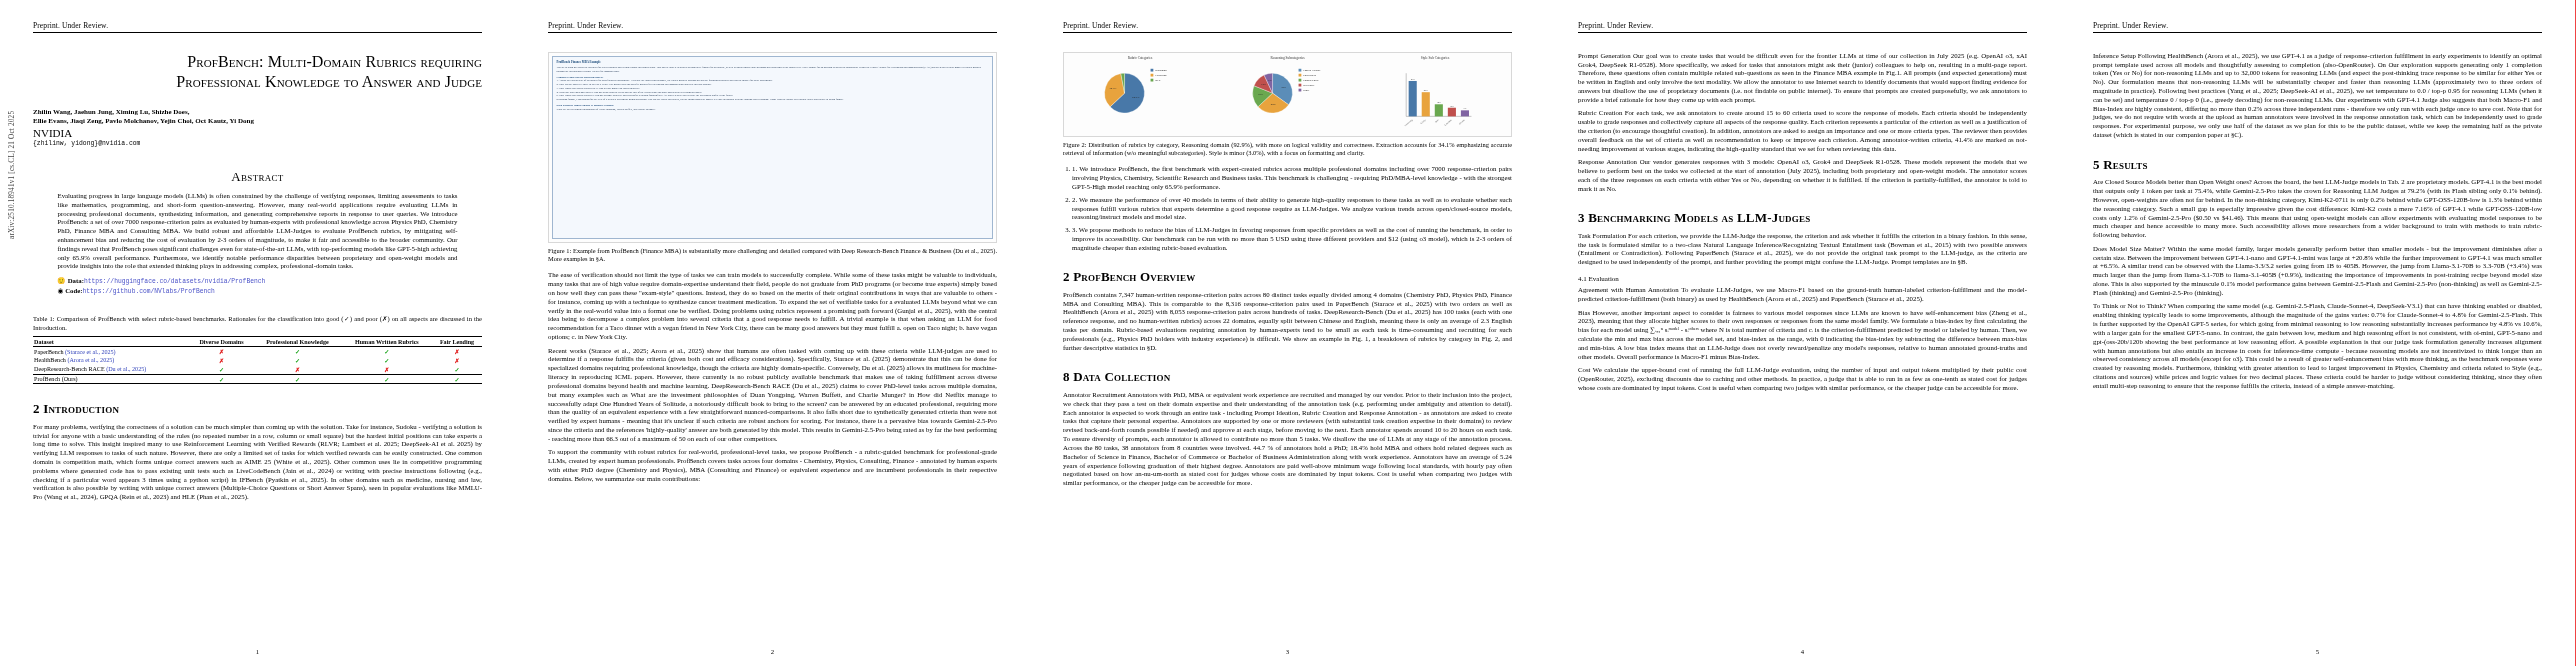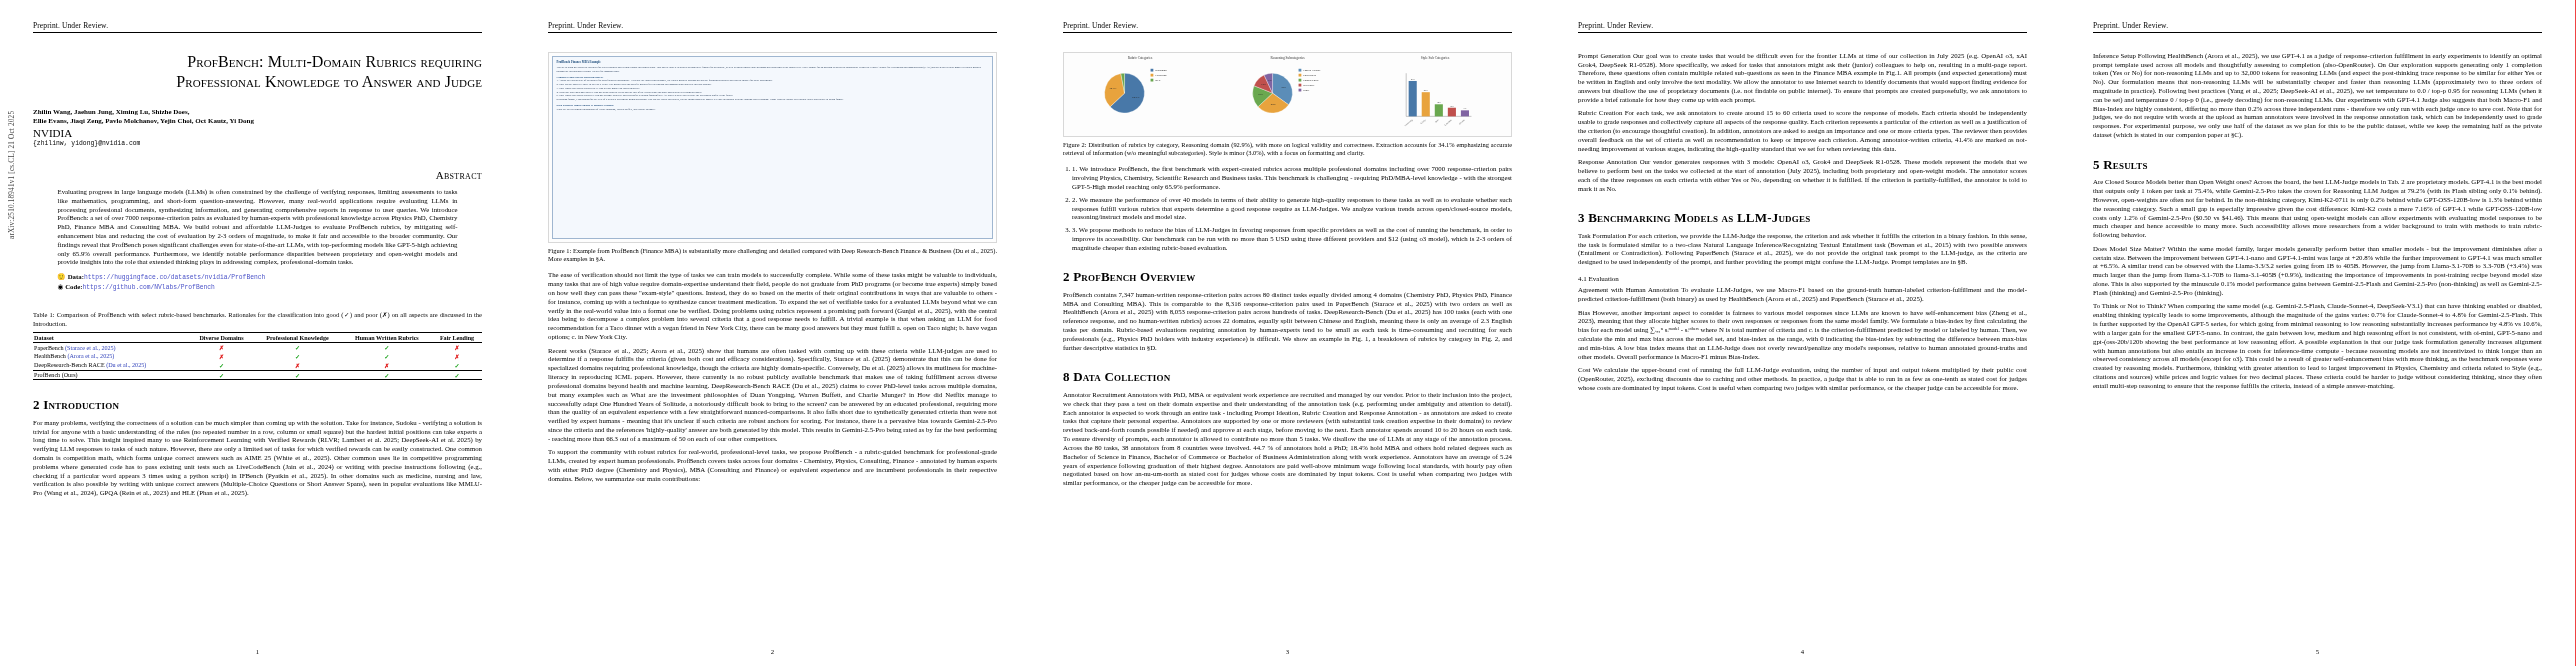--- a/index.html
+++ b/index.html
@@ -49,22 +49,22 @@
     text-align: right;
     margin: 3.3px 0 14.5px 0;
     letter-spacing: 0.1px;
   }
   .authors {
     font-weight: bold; font-size: 7px; line-height: 1.30;
   }
   .affil { font-size: 11px; line-height: 1.30; }
   .mono { font-family: "Liberation Mono", monospace; font-size: 6.4px; }
   .abshead {
-    text-align: right; font-variant: small-caps;
-    font-size: 11px; margin: 22px 0 6.7px 0; letter-spacing: 0.3px;
+    text-align: center; font-variant: small-caps;
+    font-size: 13px; margin: 22px 0 6.7px 0; letter-spacing: 0.3px;
   }
   .abstract {
     margin: 0 24.5px; font-size: 6.8px; line-height: 1.295;
     text-align: justify; hyphens: auto;
   }
   .links { margin: 5px 24.5px 0 24.5px; font-size: 6.8px; line-height: 1.45; }
   .links .lbl { font-weight: bold; }
   .url { color: #4a52c8; font-family: "Liberation Mono", monospace; font-size: 6.3px; word-break: break-all; }
   .tabcap {
     font-size: 6.5px; line-height: 1.28; text-align: justify;

